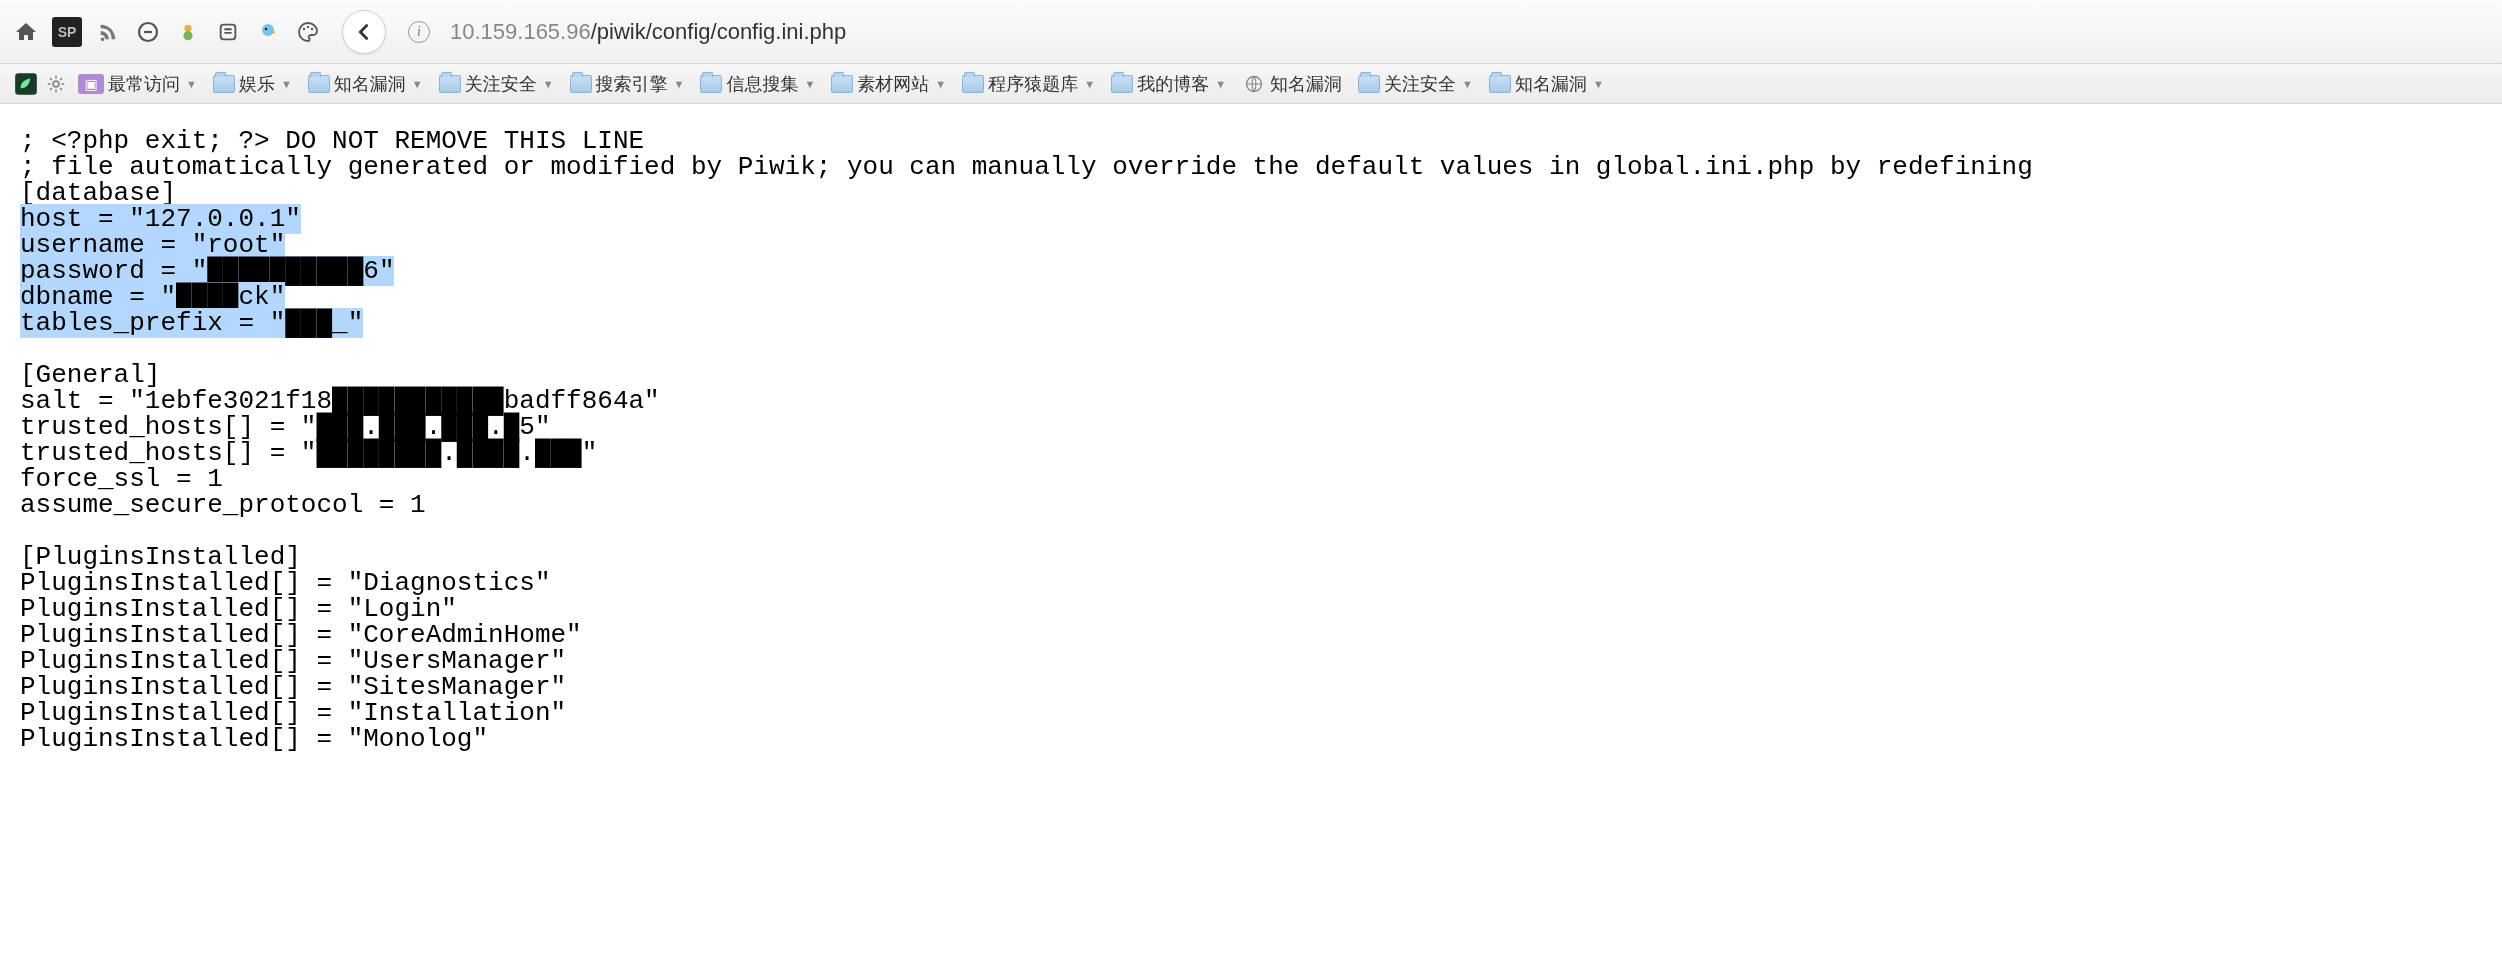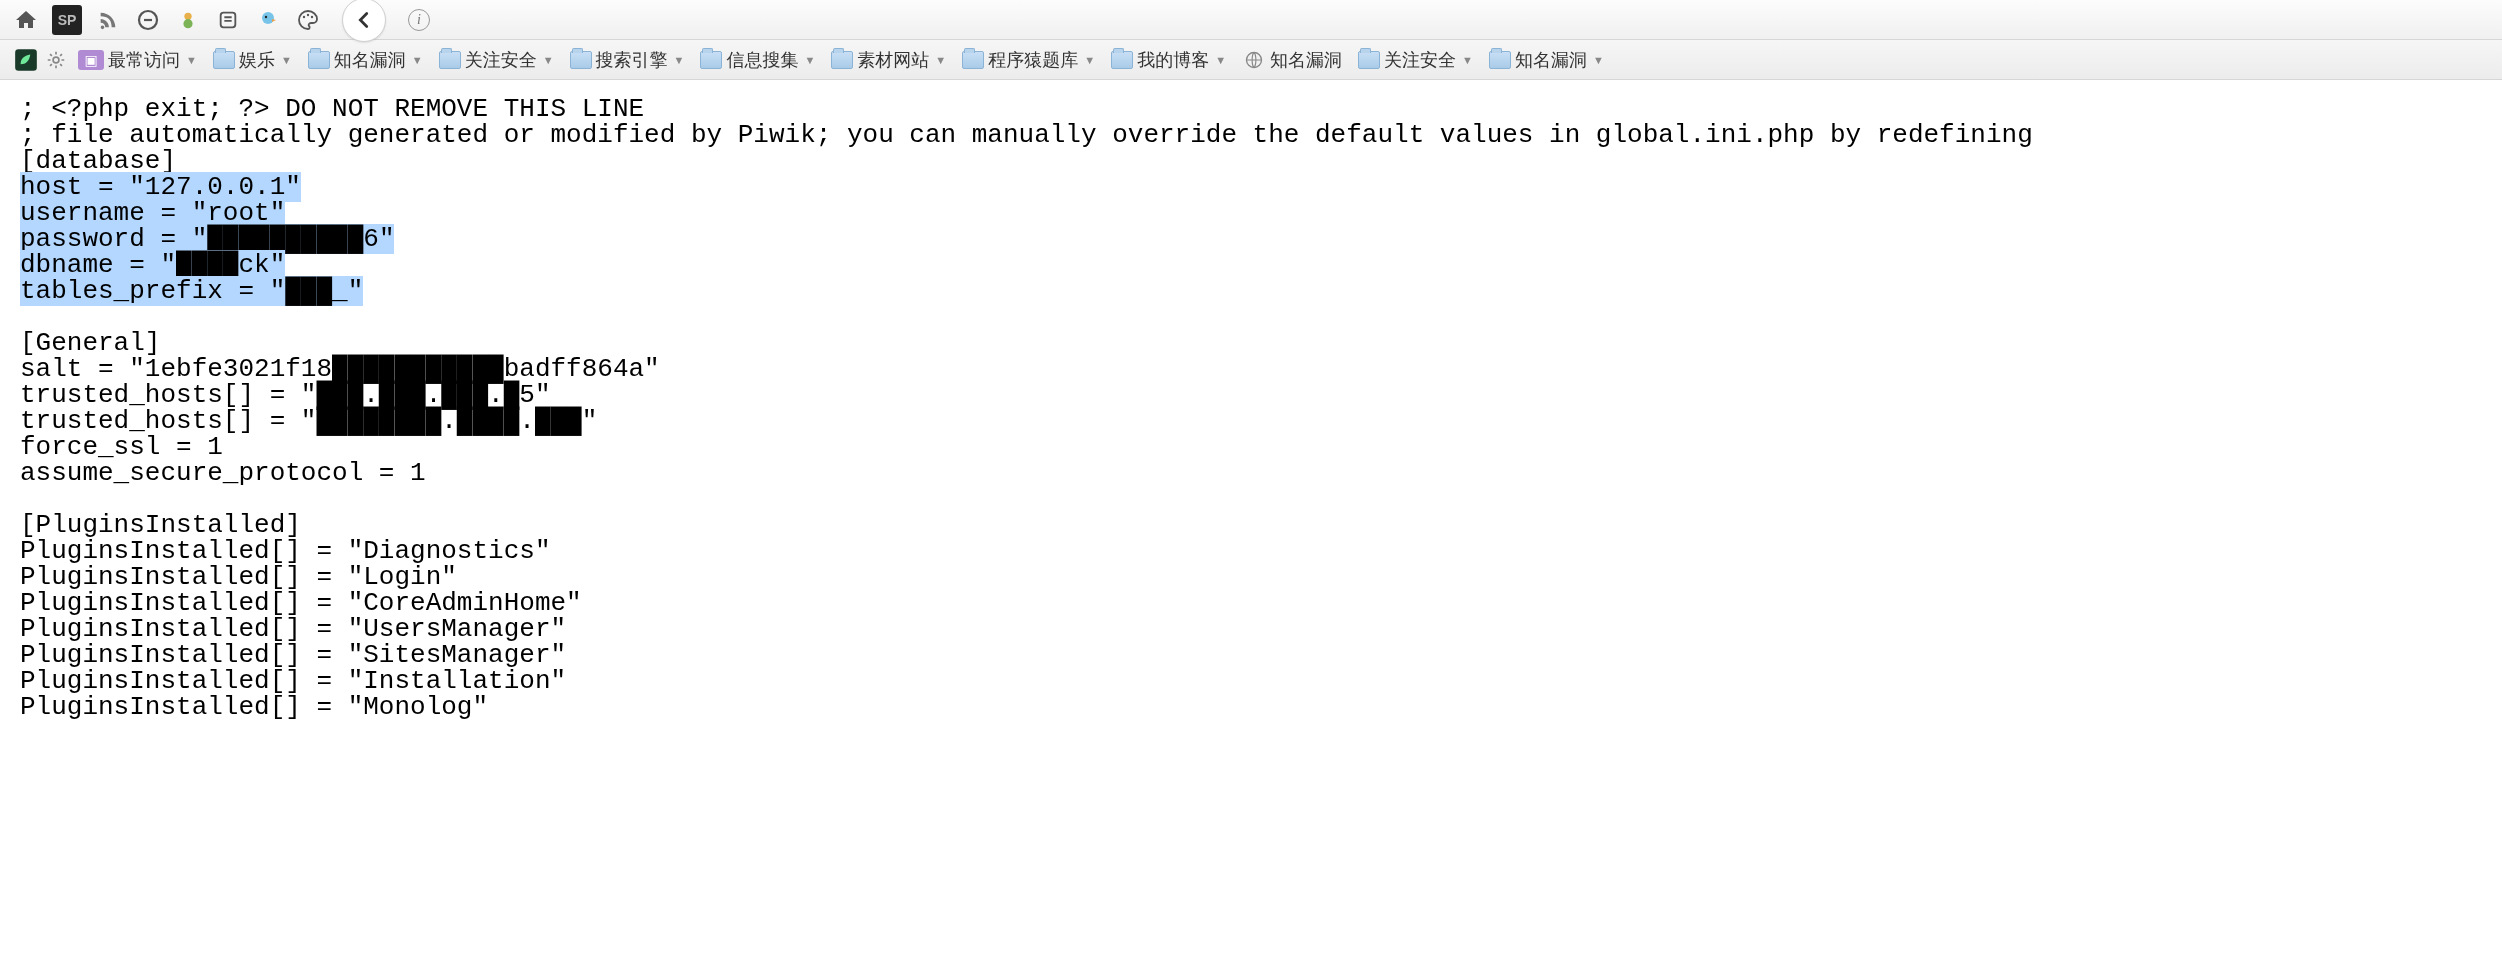--- a/index.html
+++ b/index.html
@@ -3,21 +3,21 @@
   <meta charset="utf-8">
   <style>
     * { margin: 0; padding: 0; box-sizing: border-box; }
     body {
       font-family: -apple-system, BlinkMacSystemFont, "Segoe UI", Arial, sans-serif;
       font-size: 14px;
       background: #fff;
       width: 2502px;
     }
     .toolbar-nav {
-      height: 40px;
+      height: 64px;
       background: linear-gradient(#fcfcfc, #f0f0f0);
       border-bottom: 1px solid #d6d6d6;
       display: flex;
       align-items: center;
       padding: 0 12px;
       gap: 12px;
     }
     .nav-icon {
       width: 28px;
       height: 28px;
@@ -133,21 +133,21 @@
     .bm-icon.globe { color: #777; }
     .bm-icon.camera {
       background: #b08bd4;
       color: #fff;
       border-radius: 3px;
       font-size: 14px;
       width: 26px;
       height: 20px;
     }
     .content {
-      padding: 16px 20px;
+      padding: 24px 20px;
       font-family: "Courier New", Courier, monospace;
       font-size: 26px;
       line-height: 1.0;
       white-space: pre;
       color: #000;
       font-weight: 500;
     }
     .content .hl {
       background: #b3d7ff;
     }
@@ -204,20 +204,21 @@
         <circle cx="12" cy="7" r="1.2" fill="#555"></circle>
         <circle cx="16" cy="9" r="1.2" fill="#555"></circle>
       </svg>
   </span>
   <span class="back-button">
     <svg width="22" height="22" viewBox="0 0 24 24">
         <path fill="none" stroke="#333" stroke-width="3" stroke-linecap="round" d="M15 5l-7 7 7 7"></path>
       </svg>
   </span>
   <span class="url-info-icon">i</span>
+  <div class="url-bar"><span>10.159.165.96</span><span class="url-path">/piwik/config/config.ini.php</span></div>
 </div>
 
 <div class="bookmarks-bar">
   <span class="kf-icon">
     <svg width="26" height="26" viewBox="0 0 24 24">
         <rect x="2" y="2" width="20" height="20" rx="3" fill="#1a3a2a"></rect>
         <path d="M7 16c0-5 3-8 9-9-1 6-4 9-9 9z" fill="#6fe89a"></path>
       </svg>
   </span>
   <span class="bm-icon">

